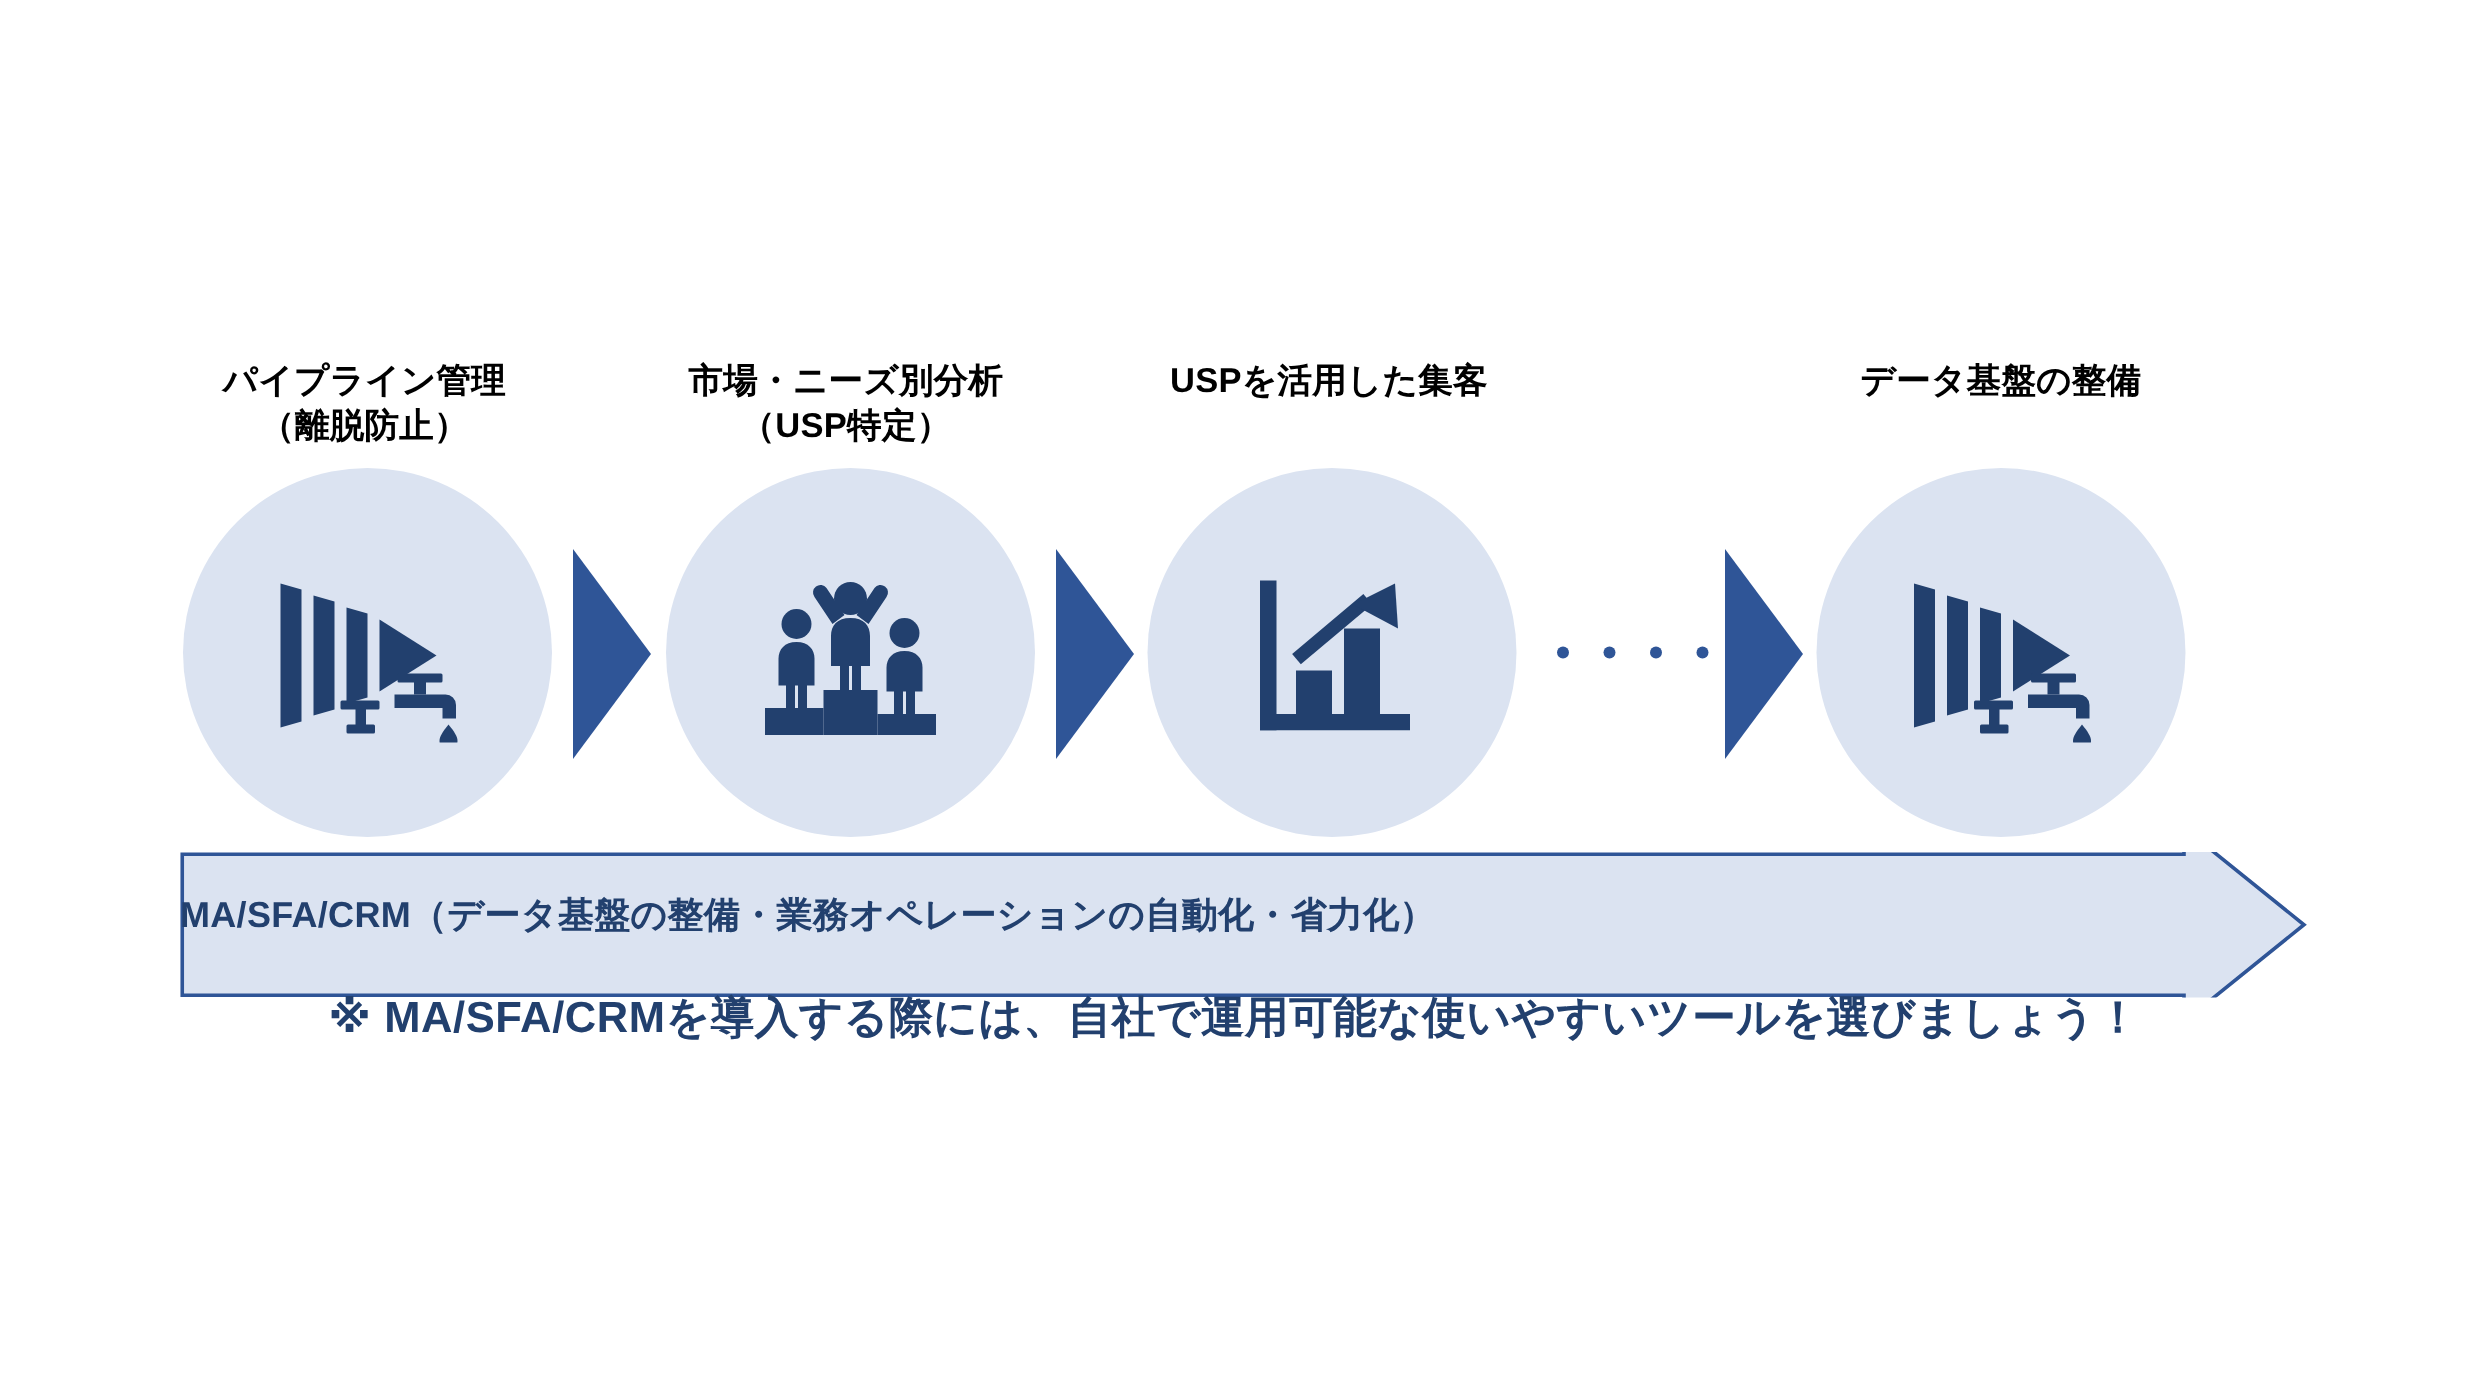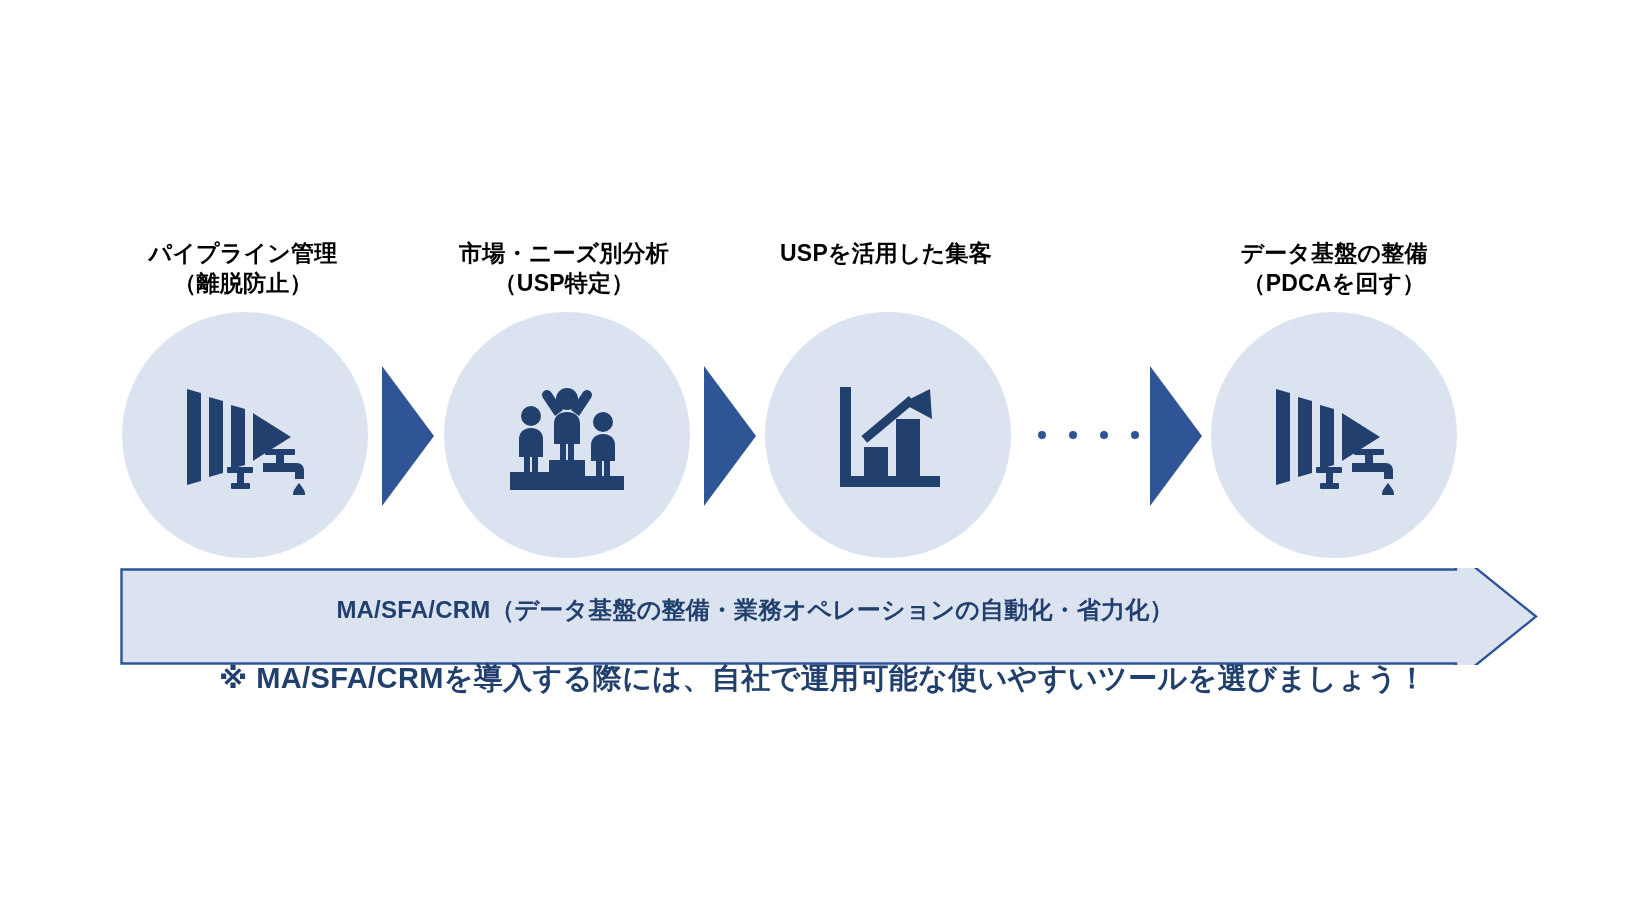--- a/index.html
+++ b/index.html
@@ -75,21 +75,20 @@
 
   
   .banner {
     position: absolute;
   }
   .banner svg { display: block; }
   .banner-text {
     position: absolute;
     left: 0;
     width: 1270px;
-    text-align: center;
     color: #22406e;
     font-weight: bold;
     font-size: 24px;
     letter-spacing: 0.2px;
     white-space: nowrap;
   }
 
   
   .footnote {
     position: absolute;
@@ -117,21 +116,20 @@
     <span>パイプライン管理</span>
     <span class="l2">（離脱防止）</span>
   </div>
 
   <div class="step-label" style="left:771px; top:238px; width:230px;text-align:center;">
     <span>USPを活用した集客</span>
   </div>
 
   <div class="step-label" style="left:1219px; top:238px; width:230px;">
     <span>データ基盤の整備</span>
-    <span class="l2">（PDCAを回す）</span>
   </div>
 
   <div class="step-circle" style="left:122px; top:312px; width:246px; height:246px;">
     <div class="icon-wrap">
       <svg width="128" height="120" viewBox="0 0 128 120">
         <g fill="#22406e">
 
           <polygon points="6,14 20,18 20,106 6,110"></polygon>
           <polygon points="28,22 42,26 42,98 28,102"></polygon>
           <polygon points="50,30 64,34 64,90 50,94"></polygon>

